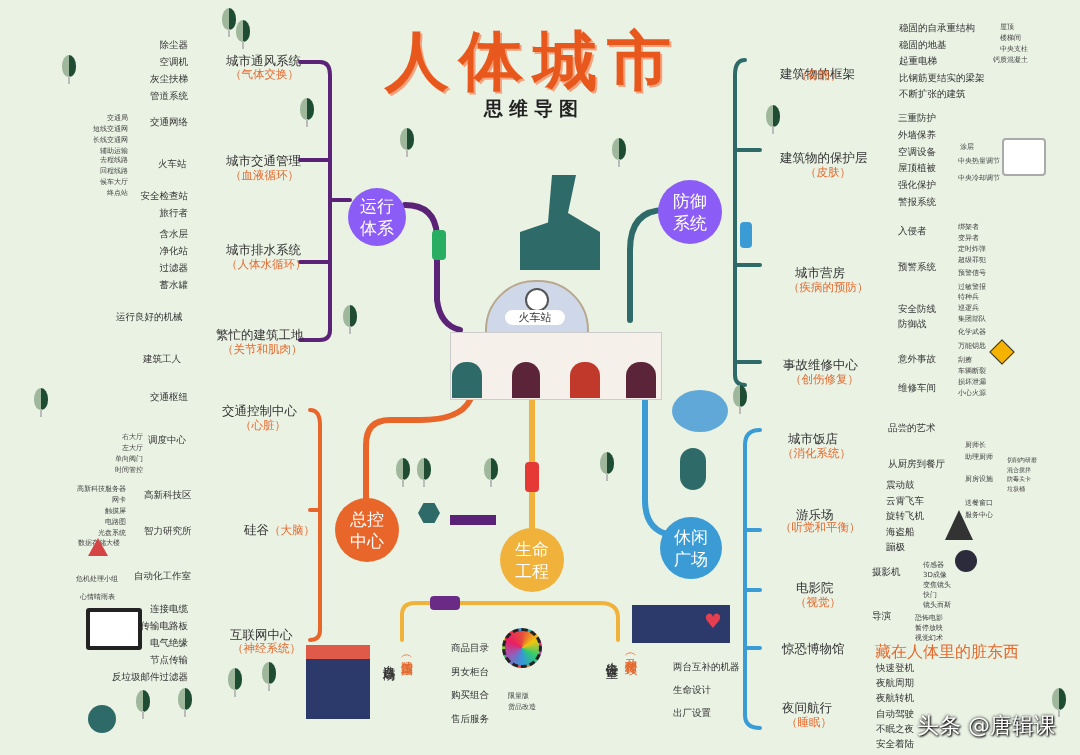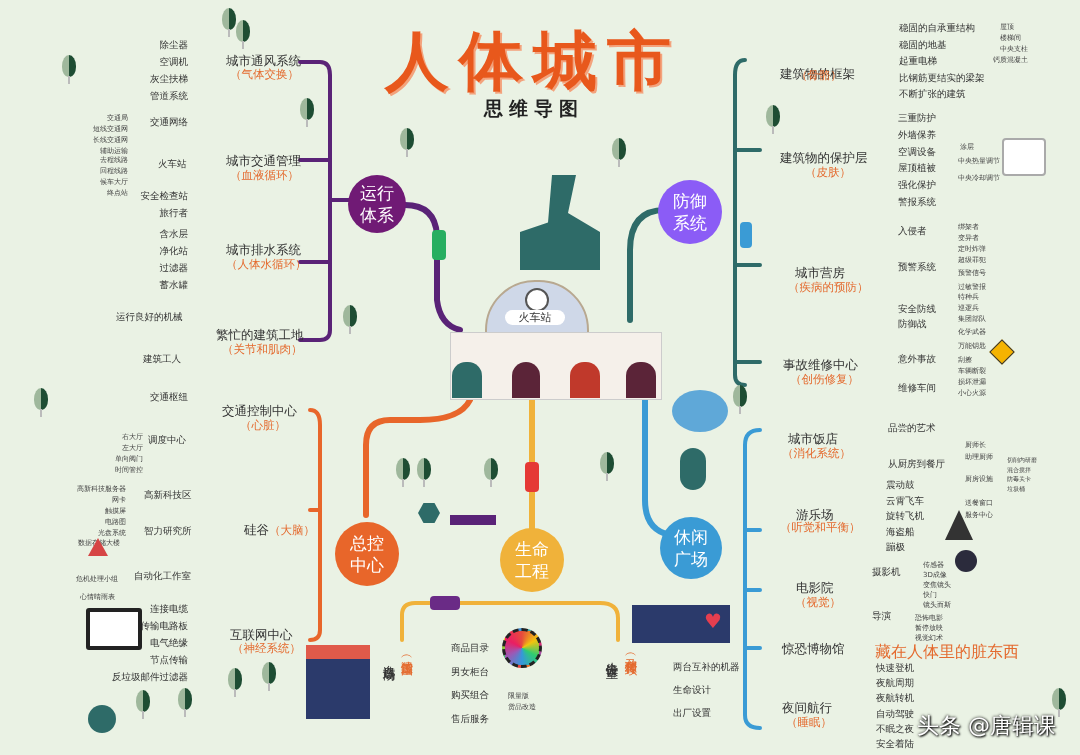--- a/index.html
+++ b/index.html
@@ -54,29 +54,29 @@
   <div style="position:absolute;left:35px;top:0;width:100px;height:52px;border-radius:50px 50px 0 0;background:#cfd8e8;border:2px solid #b8a890;"></div>
   <div style="position:absolute;left:75px;top:8px;width:20px;height:20px;border-radius:50%;background:#fff;border:2px solid #555;"></div>
   <div style="position:absolute;left:55px;top:30px;width:60px;text-align:center;background:#fff;border-radius:8px;font-size:11px;">火车站</div>
   <div style="position:absolute;left:0;top:52px;width:210px;height:66px;background:#f5f0ea;border:1px solid #ccc;"></div>
   <div style="position:absolute;left:2px;top:82px;width:30px;height:36px;background:#2e6b68;border-radius:14px 14px 0 0;"></div>
   <div style="position:absolute;left:62px;top:82px;width:28px;height:36px;background:#5b2438;border-radius:14px 14px 0 0;"></div>
   <div style="position:absolute;left:120px;top:82px;width:30px;height:36px;background:#c0392b;border-radius:14px 14px 0 0;"></div>
   <div style="position:absolute;left:176px;top:82px;width:30px;height:36px;background:#5b2438;border-radius:14px 14px 0 0;"></div>
 </div>
 
-<div class="abs hub" style="left:348px;top:175px;width:58px;height:58px;background:#701a75;">
+<div class="abs hub" style="left:348px;top:188px;width:58px;height:58px;background:#8b5cf6;">
     <span style="white-space:pre-line">运行
 体系</span>
   </div>
 <div class="abs hub" style="left:658px;top:180px;width:64px;height:64px;background:#8b5cf6;">
     <span style="white-space:pre-line">防御
 系统</span>
   </div>
-<div class="abs hub" style="left:335px;top:522px;width:64px;height:64px;background:#e8662a;">
+<div class="abs hub" style="left:335px;top:498px;width:64px;height:64px;background:#e8662a;">
     <span style="white-space:pre-line">总控
 中心</span>
   </div>
 <div class="abs hub" style="left:500px;top:528px;width:64px;height:64px;background:#f0b23a;">
     <span style="white-space:pre-line">生命
 工程</span>
   </div>
 <div class="abs hub" style="left:660px;top:517px;width:62px;height:62px;background:#3a9bd5;">
     <span style="white-space:pre-line">休闲
 广场</span>

